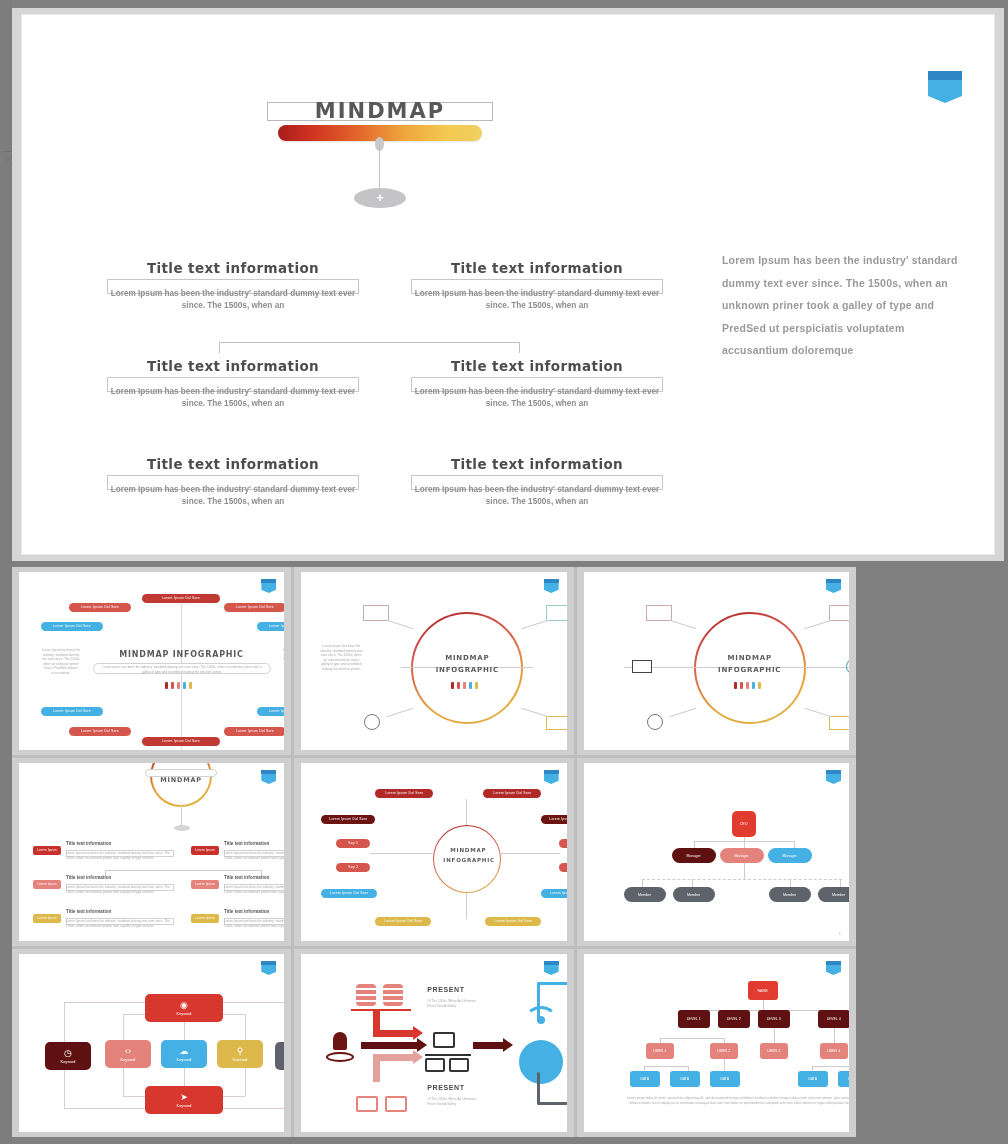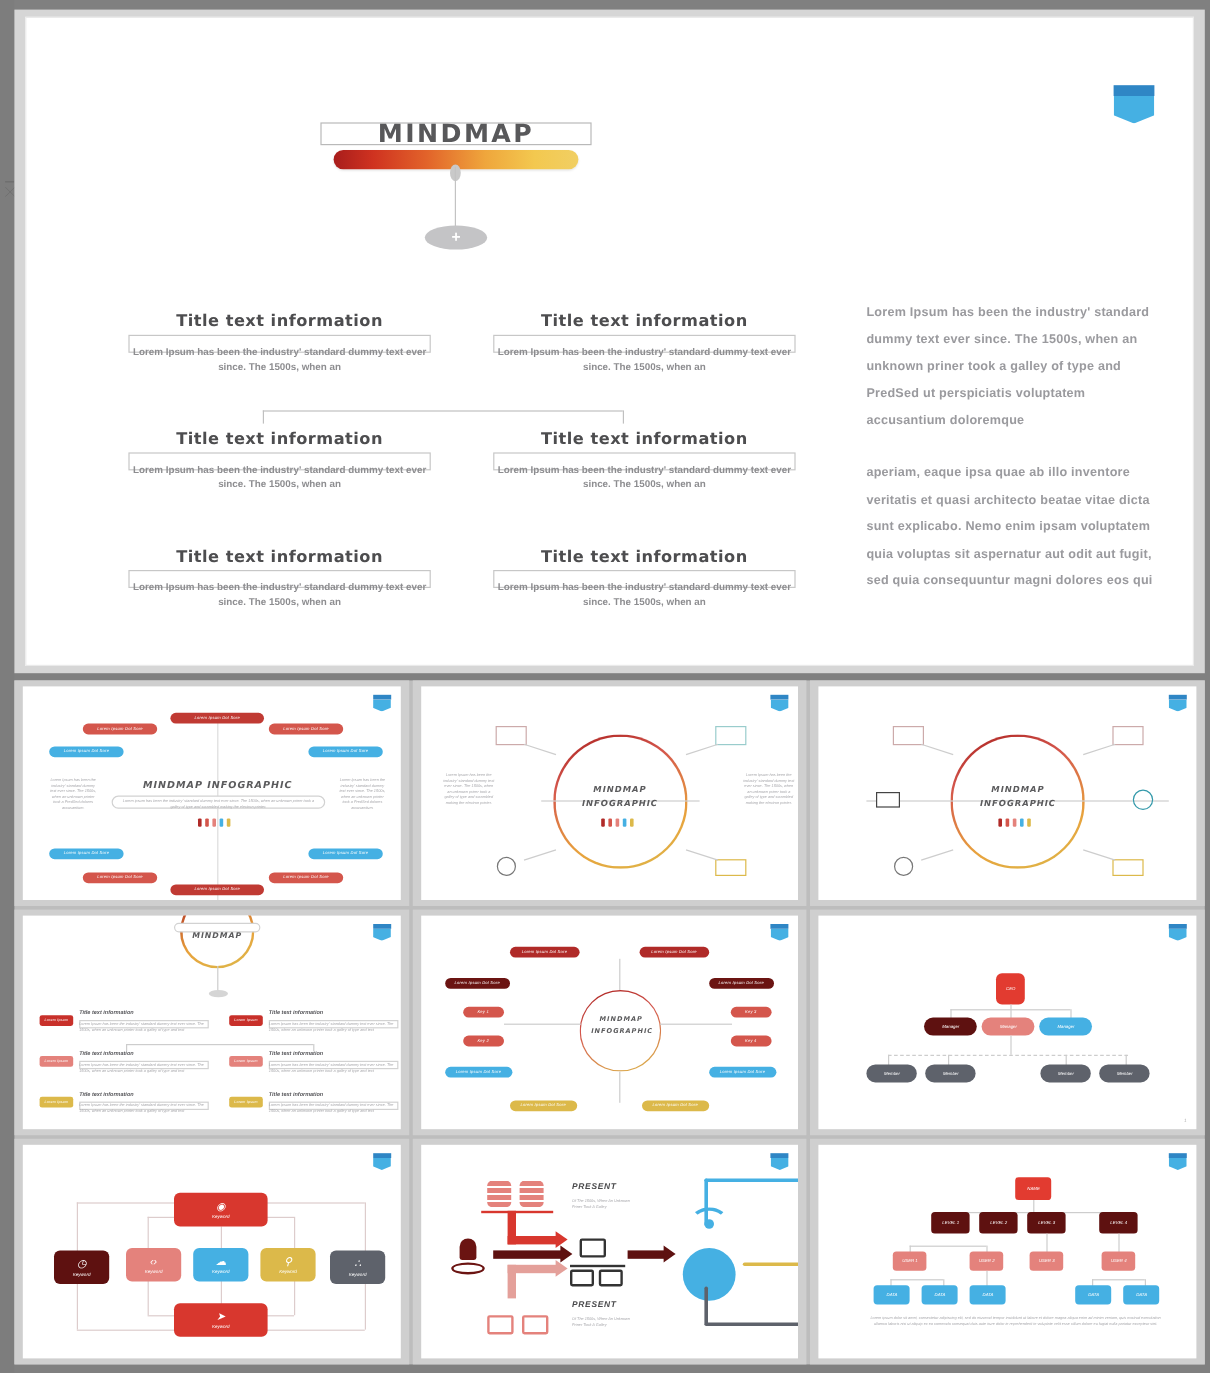--- a/index.html
+++ b/index.html
@@ -105,23 +105,23 @@
 
   
   .para {
     position: absolute; left: 700px; width: 240px;
     font-size: 10.5px; line-height: 22.5px; color: #9a9a9e; font-weight: 600;
     letter-spacing: .2px;
   }
 
   
   .grid {
-    position: absolute; left: 12px; top: 567px; width: 992px; height: 570px;
+    position: absolute; left: 12px; top: 567px; width: 844px; height: 570px;
     display: grid; grid-template-columns: repeat(3, 1fr); grid-template-rows: repeat(3, 1fr);
-    gap: 3px; background: #bdbdbd; font-style: italic;
+    gap: 3px; background: #bdbdbd;
   }
   .thumb { position: relative; background: #cfcfcf; padding: 5px 7px; overflow: hidden; }
   .thumb-inner { position: relative; width: 100%; height: 100%; background: #fff; overflow: hidden; }
   .mini-badge { position:absolute; right: 8px; top: 7px; width: 15px; height: 14px; }
   .mini-badge .mb-t { width: 15px; height: 4px; background: #2f86c5; }
   .mini-badge .mb-b { width: 15px; height: 10px; background: #45b0e3; clip-path: polygon(0 0,100% 0,100% 68%,50% 100%,0 68%); }
 
   
   .pill { position: absolute; border-radius: 8px; height: 9px; }
   .pill .pl { position:absolute; left:0; top:0; width:100%; height:100%;
@@ -218,21 +218,20 @@
       </div>
       <div class="tblock" style="left:389px; top:441px;">
         <div class="t-head">Title text information</div>
         <div class="t-wrap">
           <div class="t-plate"></div>
           <div class="t-body">Lorem Ipsum has been the industry' standard dummy text ever since. The 1500s, when an</div>
         </div>
       </div>
 
       <div class="para" style="top:234px;">Lorem Ipsum has been the industry' standard dummy text ever since. The 1500s, when an unknown priner took a galley of type and PredSed ut perspiciatis voluptatem accusantium doloremque</div>
-      <div class="para" style="top:368px;">aperiam, eaque ipsa quae ab illo inventore veritatis et quasi architecto beatae vitae dicta sunt explicabo. Nemo enim ipsam voluptatem quia voluptas sit aspernatur aut odit aut fugit, sed quia consequuntur magni dolores eos qui</div>
     </div>
   </div>
 
   <div class="grid">
 
     <div class="thumb">
       <div class="thumb-inner">
         <div class="mini-badge">
             <div class="mb-t"></div>
             <div class="mb-b"></div>

